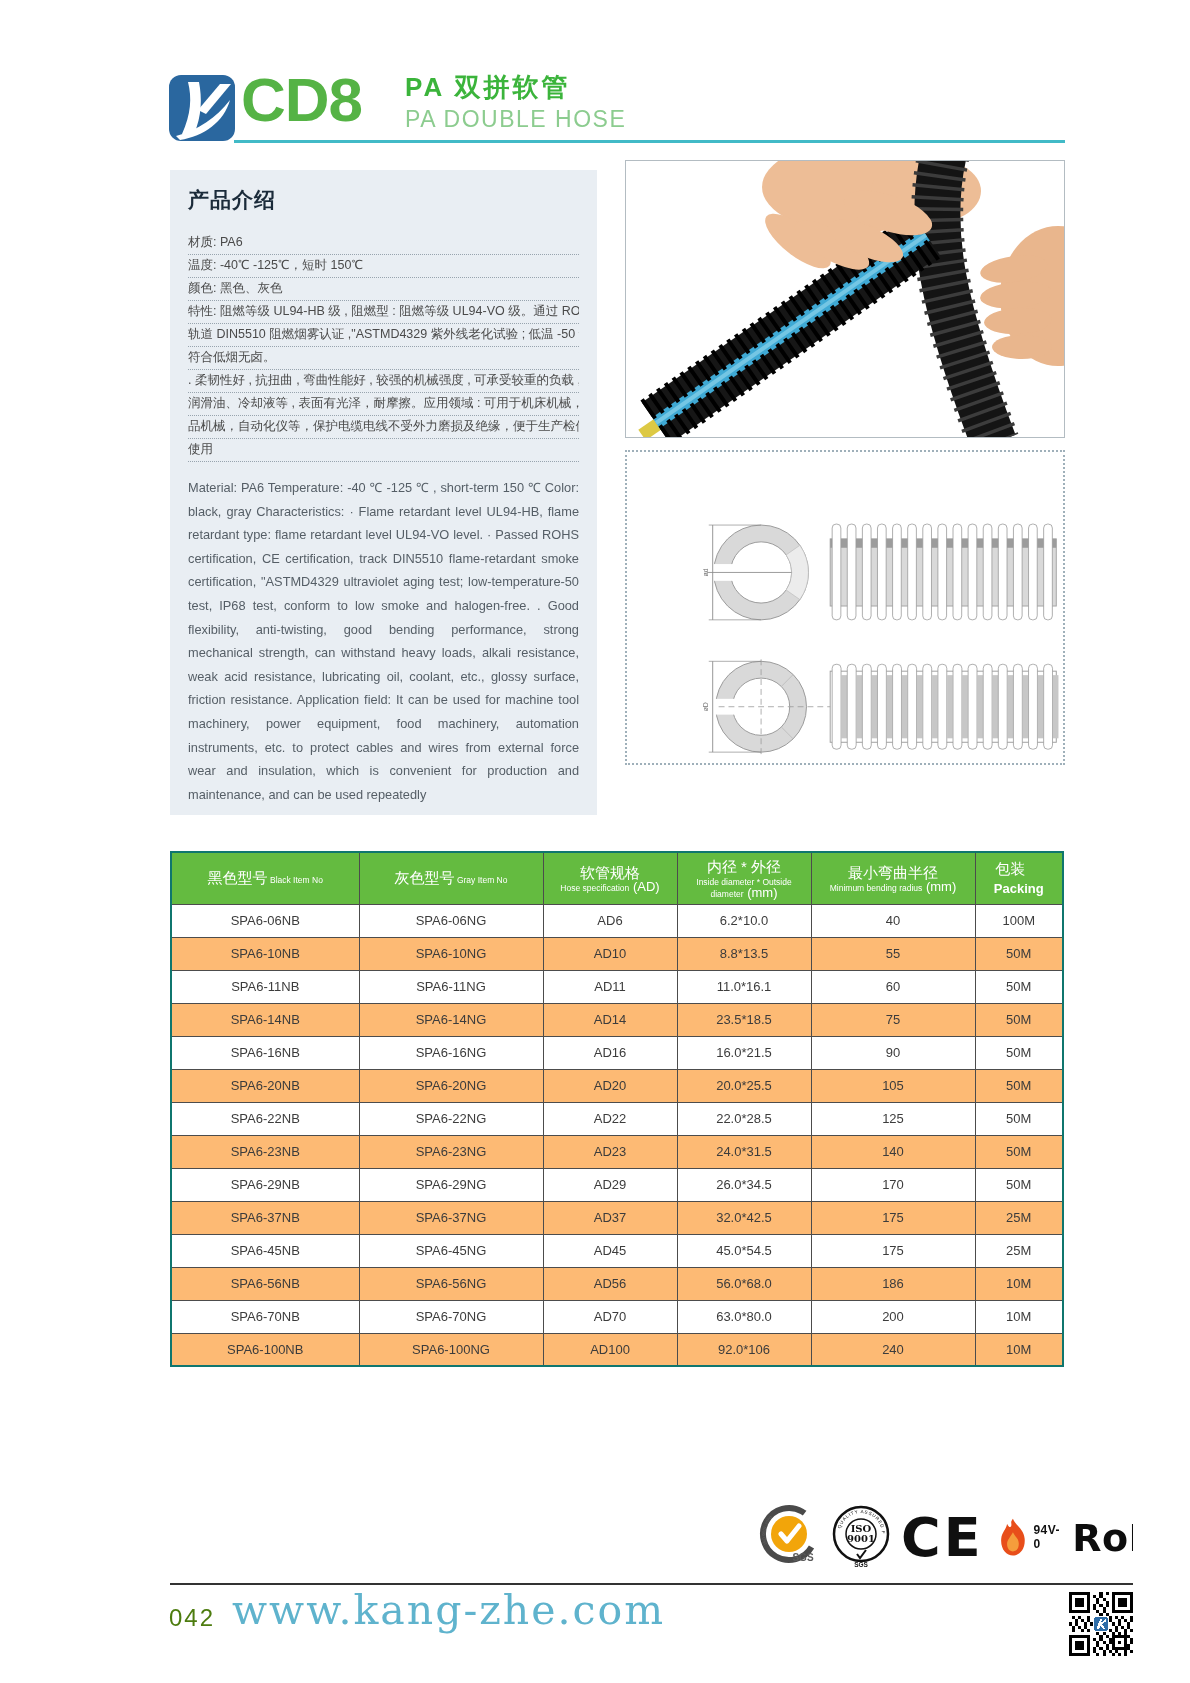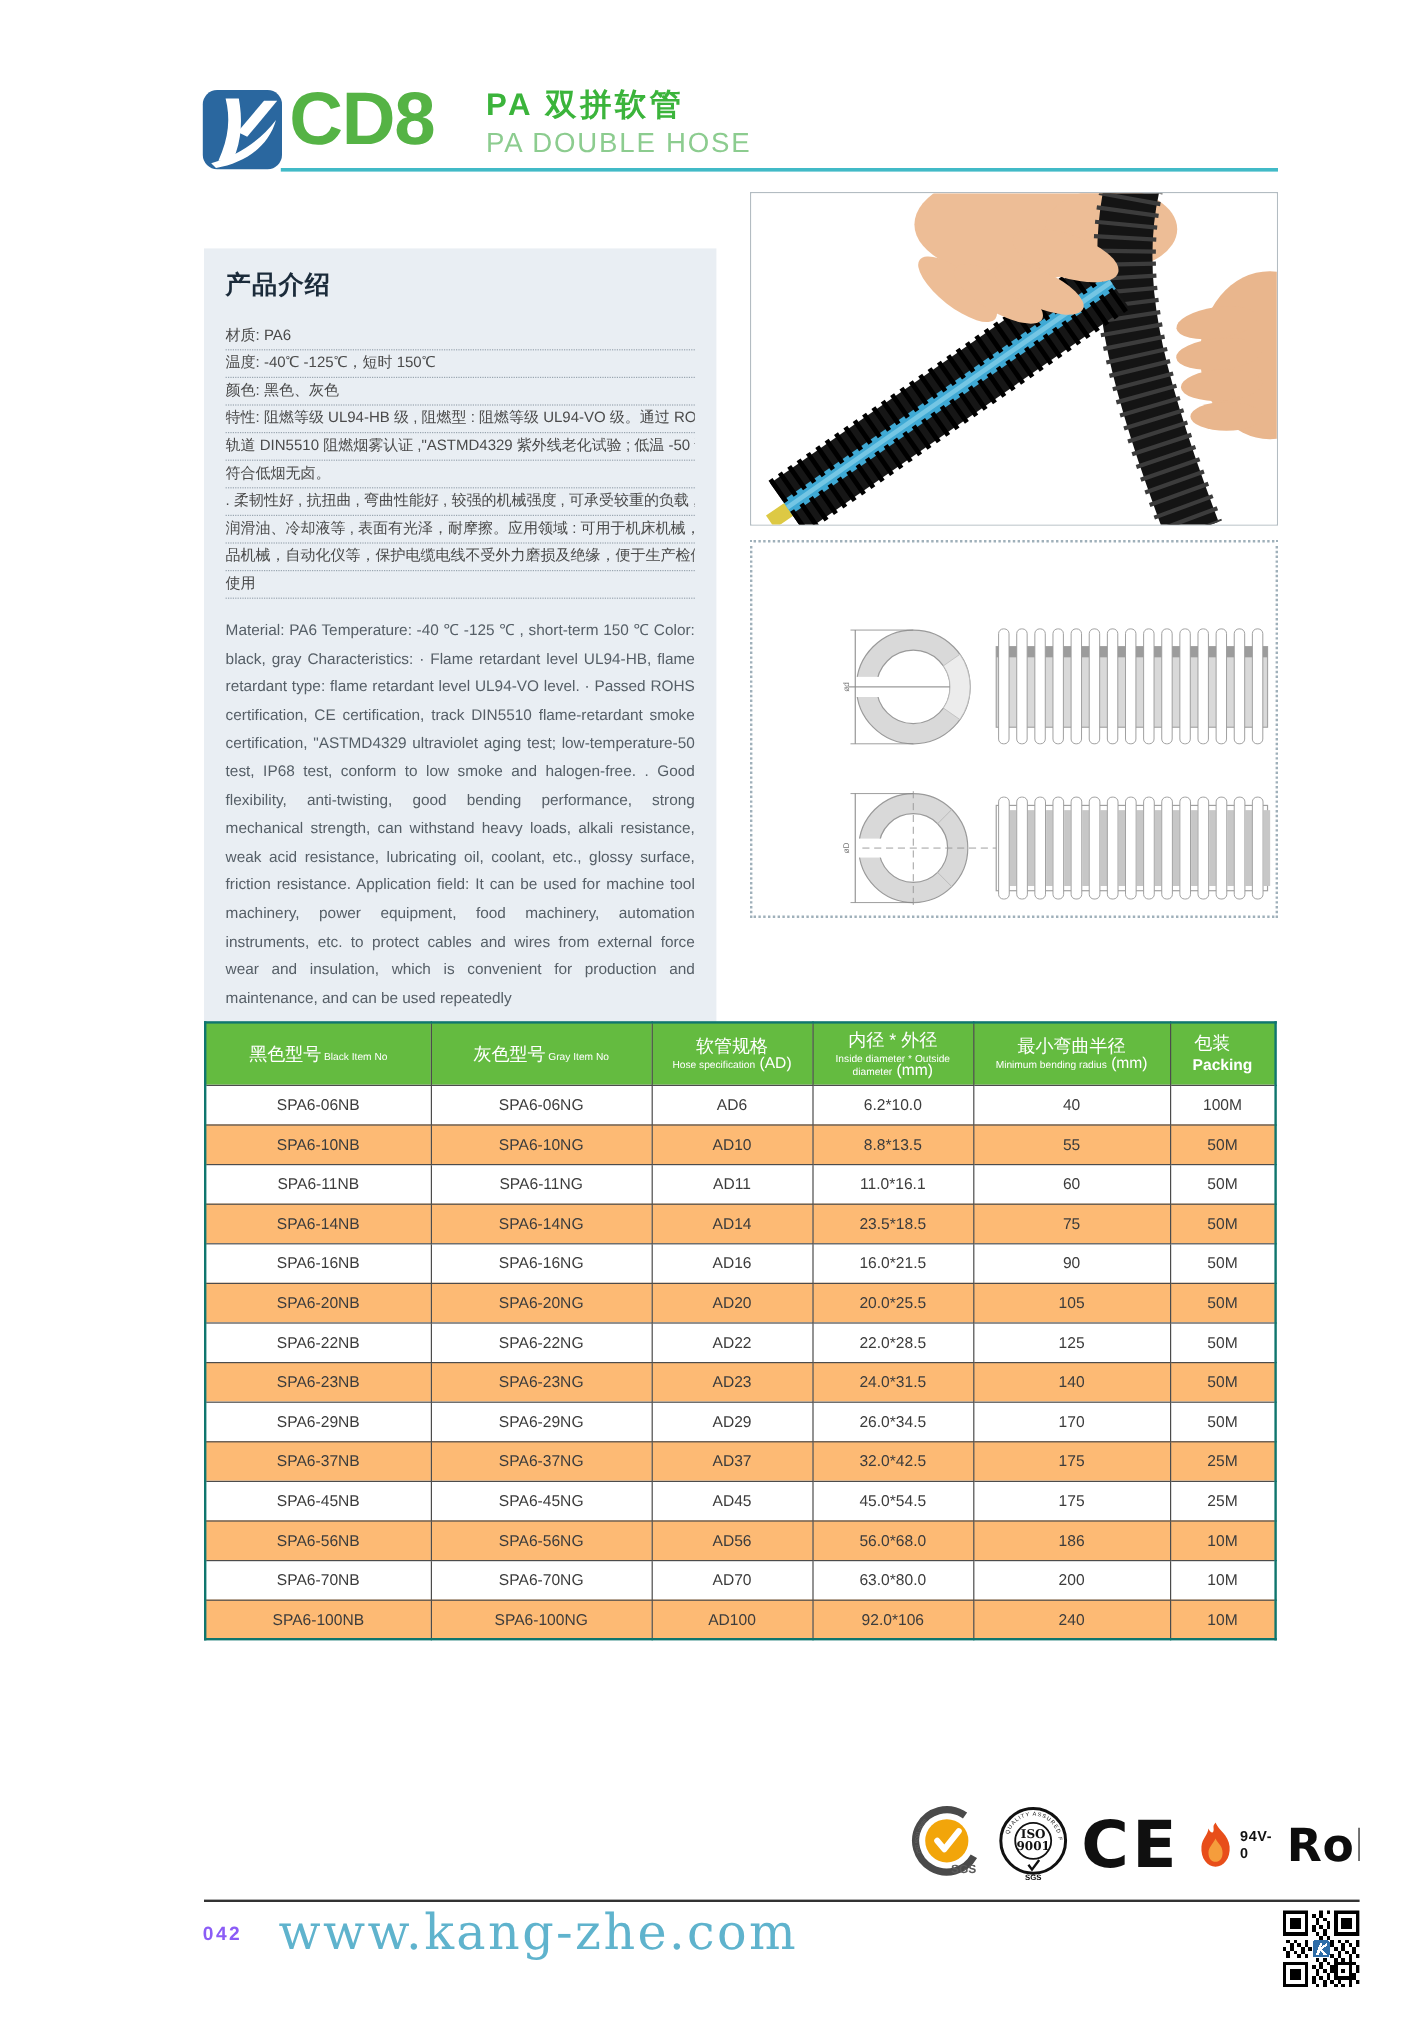--- a/index.html
+++ b/index.html
@@ -11,21 +11,21 @@
   .logo-icon { position:absolute; left:111px; top:74px; width:68px; height:68px; }
   .logo-text { position:absolute; left:184px; top:66px; font-size:62px; font-weight:800;
                color:#55b345; letter-spacing:-1px; line-height:68px; }
   .title-cn { position:absolute; left:348px; top:70px; font-size:26px; font-weight:700;
               color:#3bb43b; letter-spacing:3px; }
   .title-en { position:absolute; left:348px; top:106px; font-size:23px; color:#8ccc8f; letter-spacing:1.5px; }
   .teal-line { position:absolute; left:177px; top:140px; width:831px; height:3px; background:#41bac7; }
 
   
   .intro-panel { position:absolute; left:113px; top:170px; width:427px; height:645px;
-                 background:#e9eef3; padding:16px 18px;margin-top:37px; }
+                 background:#e9eef3; padding:16px 18px; }
   .intro-title { font-size:21px; font-weight:700; color:#1b2b3a; margin-bottom:18px; letter-spacing:1px; }
   .cn-line { font-size:12.5px; color:#4a4a4a; line-height:17px; padding:2px 0 3px;
              border-bottom:1px dotted #98a4ae; white-space:nowrap; overflow:hidden; }
   .en-text { margin-top:14px; font-size:12.8px; line-height:23.6px; color:#555e66;
              text-align:justify; }
 
   
   .photo-fig { position:absolute; left:568px; top:160px; width:440px; height:278px;
                border:1px solid #b3bcc2; background:#fff; overflow:hidden; }
   .diagram-fig { position:absolute; left:568px; top:450px; width:440px; height:315px;
@@ -50,22 +50,22 @@
            align-items:center; gap:8px; }
   .cert-flame { display:flex; flex-direction:row; align-items:center; }
   .flame-label { font-size:12px; font-weight:700; color:#111; margin-top:-2px; letter-spacing:0.5px; }
   .ce-mark { font-size:54px; font-weight:900; color:#101010; letter-spacing:3px;
              line-height:60px; font-family:"DejaVu Sans", sans-serif; }
   .rohs-mark { font-size:38px; font-weight:800; color:#0d0d0d; letter-spacing:0.5px;
                font-family:"DejaVu Sans", sans-serif; }
 
   
   .footer-line { position:absolute; left:113px; top:1583px; width:965px; height:2px; background:#333; }
-  .page-num { position:absolute; left:112px; top:1604px; font-size:16px; font-weight:700;
-              color:#8b5cf6; letter-spacing:2px; }
+  .page-num { position:absolute; left:112px; top:1604px; font-size:24px; font-weight:400;
+              color:#4d7c0f; letter-spacing:2px; }
   .website { position:absolute; left:175px; top:1586px; font-size:41px; color:#5fb3cd;
              font-family:"DejaVu Serif", serif; letter-spacing:2px; }
   .qr-box { position:absolute; left:1012px; top:1592px; width:64px; height:64px; }
 </style>
 </head>
 <body>
 
 <div class="page">
 
   <div class="logo-icon">

